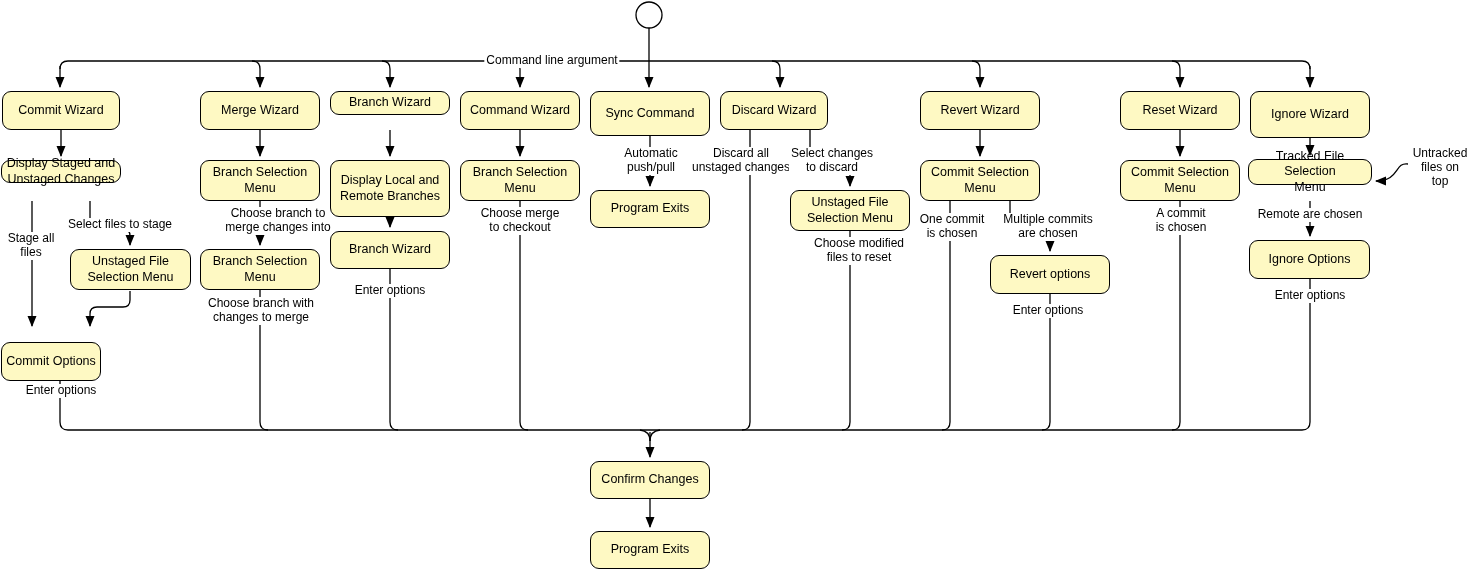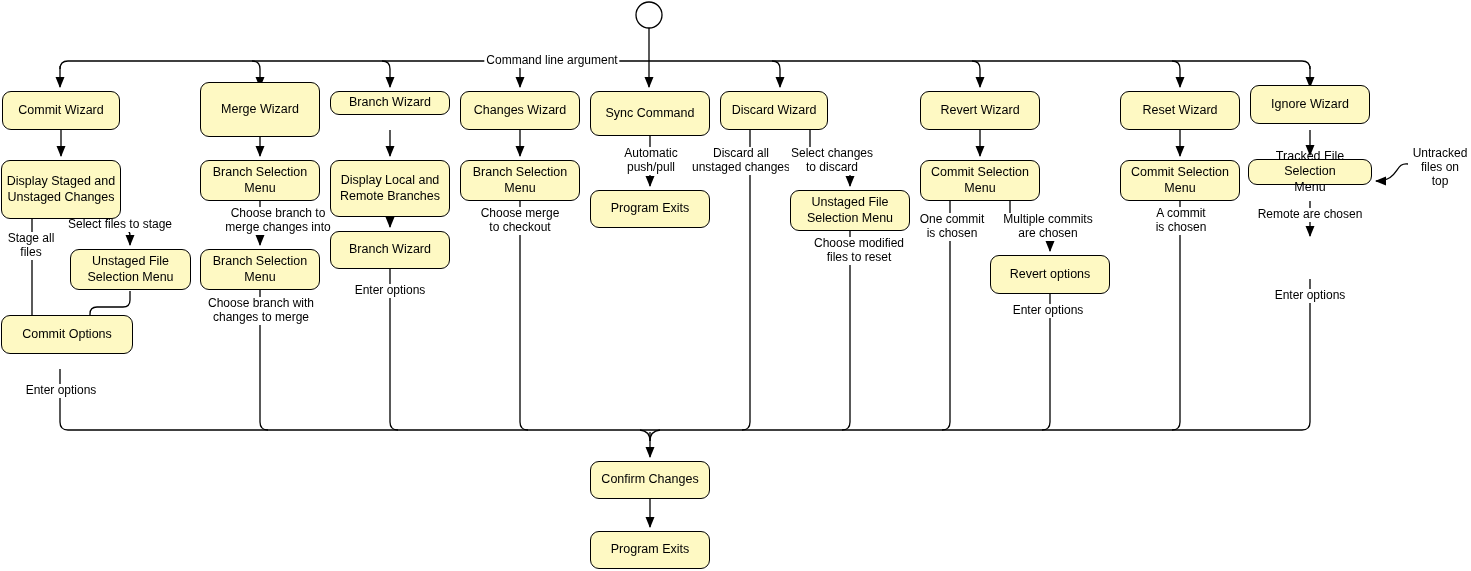--- a/index.html
+++ b/index.html
@@ -84,60 +84,61 @@
 
       <path d="M68,430 L1302,430"></path>
       <path d="M640,430 Q650,431 650,441"></path>
       <path d="M660,430 Q650,431 650,441"></path>
       <path d="M650,432 V457" marker-end="url(#arr)"></path>
       <path d="M650,499 V527" marker-end="url(#arr)"></path>
     </g>
   </svg>
 
   <div class="node" style="left:2px;top:91px;width:118px;height:39px">Commit Wizard</div>
-  <div class="node" style="left:1px;top:160px;width:120px;height:59px">Display Staged and
+  <div class="node" style="left:1px;top:160px;width:120px;height:23px">Display Staged and
 Unstaged Changes</div>
   <div class="node" style="left:70px;top:249px;width:121px;height:41px">Unstaged File
 Selection Menu</div>
-  <div class="node" style="left:1px;top:315px;width:132px;height:39px">Commit Options</div>
+  <div class="node" style="left:1px;top:342px;width:100px;height:39px">Commit Options</div>
 
-  <div class="node" style="left:200px;top:82px;width:120px;height:55px">Merge Wizard</div>
+  <div class="node" style="left:200px;top:91px;width:120px;height:39px">Merge Wizard</div>
   <div class="node" style="left:200px;top:160px;width:120px;height:41px">Branch Selection
 Menu</div>
   <div class="node" style="left:200px;top:249px;width:120px;height:41px">Branch Selection
 Menu</div>
 
   <div class="node" style="left:330px;top:91px;width:120px;height:24px">Branch Wizard</div>
   <div class="node" style="left:330px;top:160px;width:120px;height:57px">Display Local and
 Remote Branches</div>
   <div class="node" style="left:330px;top:231px;width:120px;height:38px">Branch Wizard</div>
 
-  <div class="node" style="left:460px;top:91px;width:120px;height:39px">Changes Wizard</div>
+  <div class="node" style="left:460px;top:91px;width:120px;height:39px">Command Wizard</div>
   <div class="node" style="left:460px;top:160px;width:120px;height:41px">Branch Selection
 Menu</div>
 
   <div class="node" style="left:590px;top:91px;width:120px;height:45px">Sync Command</div>
   <div class="node" style="left:590px;top:190px;width:120px;height:38px">Program Exits</div>
 
   <div class="node" style="left:720px;top:91px;width:108px;height:39px">Discard Wizard</div>
   <div class="node" style="left:790px;top:190px;width:120px;height:41px">Unstaged File
 Selection Menu</div>
 
   <div class="node" style="left:920px;top:91px;width:120px;height:39px">Revert Wizard</div>
   <div class="node" style="left:920px;top:160px;width:120px;height:41px">Commit Selection
 Menu</div>
   <div class="node" style="left:1120px;top:91px;width:120px;height:39px">Reset Wizard</div>
 
   <div class="node" style="left:990px;top:255px;width:120px;height:39px">Revert options</div>
   <div class="node" style="left:1120px;top:160px;width:120px;height:41px">Commit Selection
 Menu</div>
 
-  <div class="node" style="left:1250px;top:85px;width:120px;height:39px">Ignore Wizard</div>
+  <div class="node" style="left:1250px;top:91px;width:120px;height:47px">Ignore Wizard</div>
   <div class="node" style="left:1248px;top:159px;width:124px;height:26px">Tracked File Selection
 Menu</div>
+  <div class="node" style="left:1249px;top:240px;width:121px;height:39px">Ignore Options</div>
 
   <div class="node" style="left:590px;top:461px;width:120px;height:38px">Confirm Changes</div>
   <div class="node" style="left:590px;top:531px;width:120px;height:38px">Program Exits</div>
 
   <div class="elabel" style="left:552px;top:54px">Command line argument</div>
   <div class="elabel" style="left:31px;top:232px">Stage all
 files</div>
   <div class="elabel" style="left:120px;top:218px">Select files to stage</div>
   <div class="elabel" style="left:61px;top:384px">Enter options</div>
   <div class="elabel" style="left:278px;top:207px">Choose branch to

